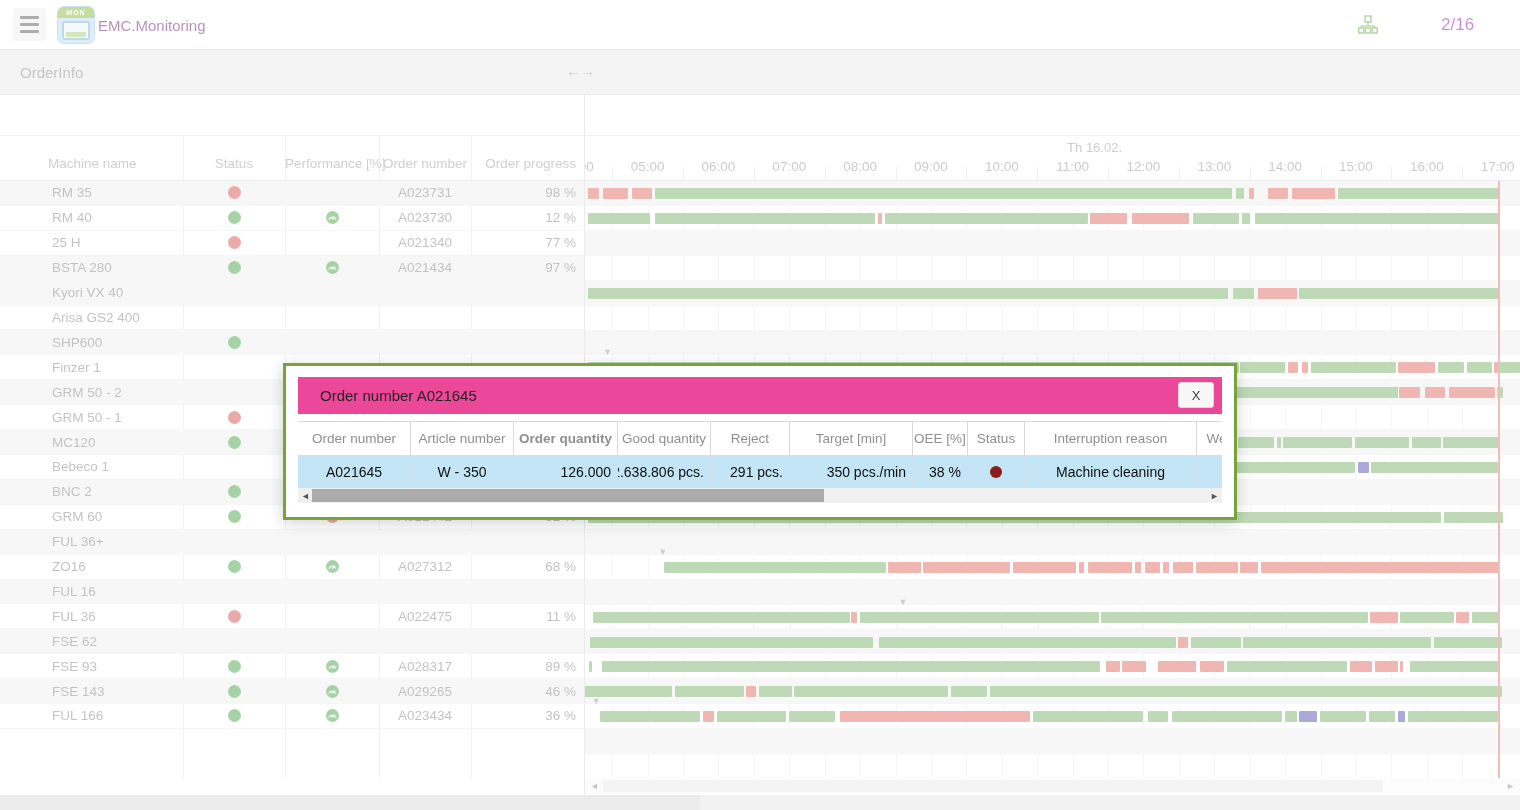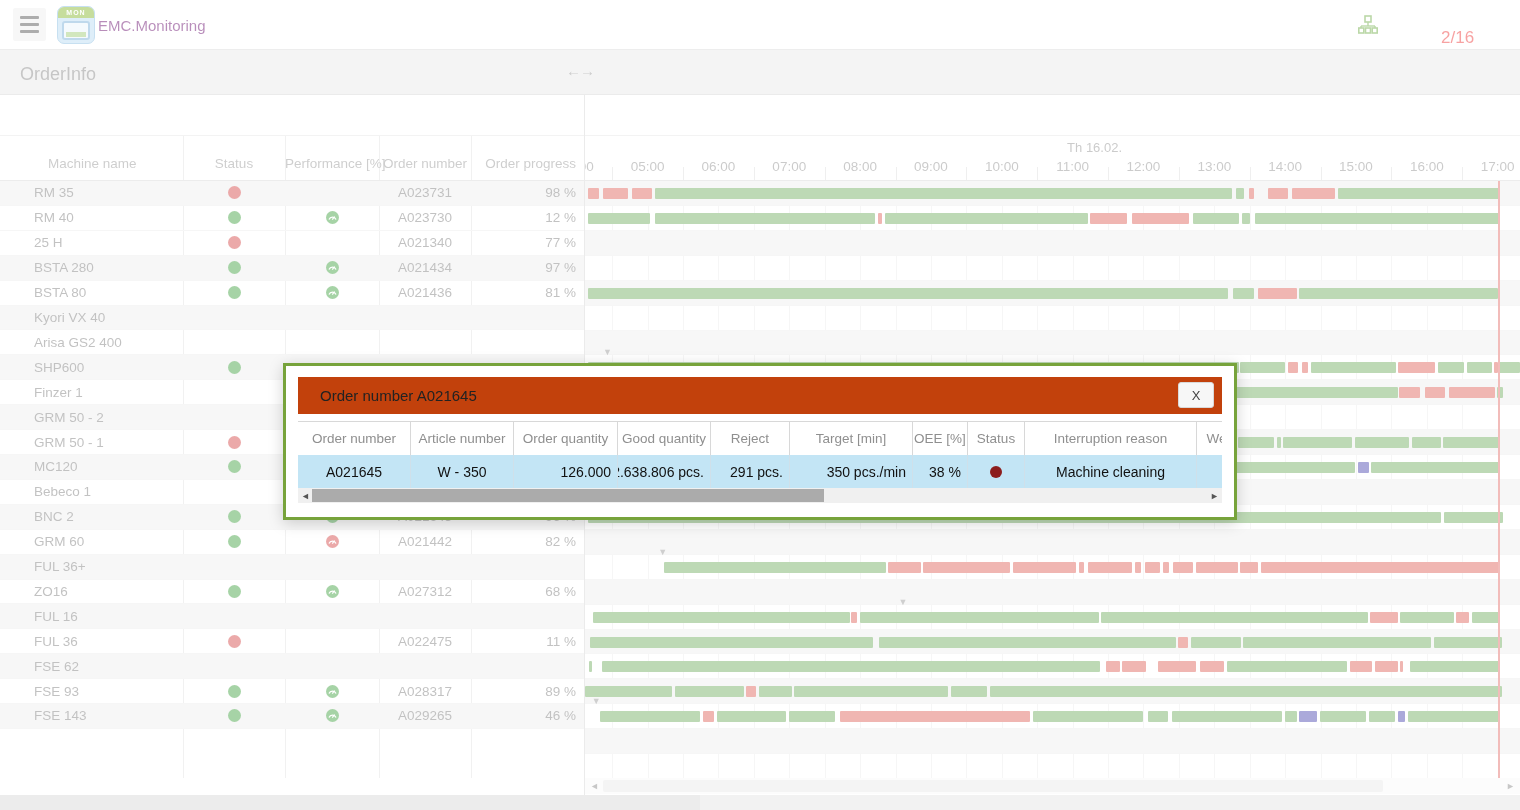--- a/index.html
+++ b/index.html
@@ -10,37 +10,37 @@
   
   .topbar{position:absolute;top:0;left:0;width:1520px;height:50px;background:#fff;border-bottom:1px solid #dadada;z-index:2}
   .hamb{position:absolute;left:13px;top:8px;width:33px;height:33px;background:#efefef;border-radius:2px;display:flex;flex-direction:column;justify-content:center;gap:4px;padding:0 7px}
   .hamb span{display:block;height:3px;background:#5a5a5a;border-radius:1px}
   .appicon{position:absolute;left:57px;top:6px;width:38px;height:38px;border-radius:7px;background:#bcdcf2;border:1px solid #8fc0e2;overflow:hidden}
   .appicon .band{height:11px;background:#8cba3a;color:#fff;font-size:7px;font-weight:bold;text-align:center;line-height:11px;letter-spacing:1px}
   .appicon .bodyx{margin:3px 4px 0 4px;height:19px;background:#eaf4fb;border:2px solid #7fb3d9;border-radius:3px;position:relative}
   .appicon .bodyx:after{content:"";position:absolute;left:2px;right:2px;bottom:1px;height:5px;background:#a5cf7d}
   .apptitle{position:absolute;left:98px;top:17px;font-size:15px;color:#701a75}
   .neticon{position:absolute;left:1358px;top:15px}
-  .pageind{position:absolute;left:1441px;top:28px;font-size:17px;color:#ef4444}
+  .pageind{position:absolute;left:1441px;top:15px;font-size:17px;color:#a21caf}
 
   
   .subheader{position:absolute;top:50px;left:0;width:1520px;height:45px;background:#e9e9e9;border-bottom:1px solid #d6d6d6;z-index:1}
-  .paneltitle{position:absolute;left:20px;top:14px;font-size:18px;color:#8d8d8d}
+  .paneltitle{position:absolute;left:20px;top:14px;font-size:15px;color:#8d8d8d}
   .splitterhandle{position:absolute;left:566px;top:12px;font-size:15px;color:#9a9a9a;letter-spacing:-1px}
 
   
   .divider{position:absolute;left:584px;top:50px;width:1px;height:745px;background:#d6d6d6}
 
   
   .lp-colsep{position:absolute;top:135px;height:643px;width:1px;background:#e3e3e3}
   .lp-header{position:absolute;top:135px;left:0;width:584px;height:46px;border-top:1px solid #e6e6e6;border-bottom:1px solid #d8d8d8;display:grid;grid-template-columns:183px 102px 94px 92px 113px;align-items:end;padding-bottom:9px;font-size:13.5px;color:#9d9d9d;white-space:nowrap}
   .lp-rows{position:absolute;top:181px;left:0;width:584px}
   .lp-row{display:grid;grid-template-columns:183px 102px 94px 92px 113px;height:24.92px;align-items:center;border-bottom:1px solid #ececec;font-size:13.5px;color:#858585;white-space:nowrap}
   .lp-row.even{background:#efefef}
-  .c0{padding-left:34px;overflow:hidden}
+  .c0{padding-left:52px;overflow:hidden}
   .c1,.c2{display:flex;justify-content:center;align-items:center}
   .c3{text-align:center}
   .c4{text-align:right;padding-right:8px}
   .hc0{padding-left:48px}.hc1,.hc2,.hc3{text-align:center}.hc4{text-align:right;padding-right:8px}
   .dot{width:13px;height:13px;border-radius:50%;display:inline-block}
 
   
   .right-panel{position:absolute;left:585px;top:95px;width:935px;height:683px;overflow:hidden}
   .axis{position:absolute;top:40px;left:0;width:935px;height:46px;border-top:1px solid #e6e6e6;border-bottom:1px solid #d8d8d8}
   .dateLabel{position:absolute;top:4px;transform:translateX(-50%);font-size:13px;color:#979797;white-space:nowrap}
@@ -57,21 +57,21 @@
   .tl-scroll .thumb{position:absolute;left:18px;top:2px;width:780px;height:12px;background:#e8e8e8;border-radius:2px}
   .sarrow{position:absolute;top:3px;font-size:9px;color:#8f8f8f}
   .bottom-scroll{position:absolute;left:0;top:795px;width:1520px;height:15px;background:#e4e4e4}
   .bottom-scroll .thumb{position:absolute;left:0;top:0;width:700px;height:15px;background:#d8d8d8}
 
   
   .overlay{position:absolute;inset:0;background:rgba(255,255,255,0.5);z-index:10}
 
   
   .dialog{position:absolute;left:283px;top:363px;width:954px;height:157px;background:#fff;border:3px solid #77a33b;z-index:20;padding:11px 12px 8px 12px;box-shadow:0 3px 14px rgba(0,0,0,0.18)}
-  .dlg-titlebar{height:37px;background:#c2410c;display:flex;align-items:center;padding-left:22px;font-size:15px;color:#222;position:relative}
+  .dlg-titlebar{height:37px;background:#ec4899;display:flex;align-items:center;padding-left:22px;font-size:15px;color:#222;position:relative}
   .dlg-close{position:absolute;right:8px;top:5px;width:36px;height:26px;background:#f7f7f7;border:1px solid #d9d9d9;border-radius:3px;display:flex;align-items:center;justify-content:center;font-size:13px;color:#444;cursor:pointer}
   .dlg-table{margin-top:7px;width:924px;overflow:hidden;border-top:1px solid #d8d8d8}
   .dlg-hrow,.dlg-drow{display:flex;width:939px;height:33px}
   .dlg-hrow .dh{display:flex;align-items:center;justify-content:center;border-right:1px solid #d8d8d8;font-size:13.5px;color:#8f8f8f;white-space:nowrap;overflow:hidden}
   .dlg-drow{background:#c3e5f5}
   .dlg-drow .dc{display:flex;align-items:center;border-right:1px solid #cfe0ea;font-size:14px;color:#111;white-space:nowrap;overflow:hidden}
   .dlg-scroll{position:relative;margin-top:0;width:924px;height:15px;background:#f0f0f0}
   .dlg-scroll .thumb{position:absolute;left:14px;top:1px;width:512px;height:13px;background:#ababab}
   .dlg-scroll .sarrow{color:#555;top:3px}
   .ddot{width:12px;height:12px;border-radius:50%;display:inline-block;margin:0 auto}
@@ -166,35 +166,20 @@
         <div class="c2">
           <svg width="13" height="13" viewBox="0 0 13 13">
             <circle cx="6.5" cy="6.5" r="6.5" fill="#4da74d"></circle>
             <path d="M3 8.4 A3.8 3.8 0 0 1 10 8.4" fill="none" stroke="#fff" stroke-width="1.3"></path>
             <line x1="6.3" y1="8.6" x2="8.6" y2="5.5" stroke="#fff" stroke-width="1.2"></line>
           </svg>
         </div>
         <div class="c3">A021434</div>
         <div class="c4">97 %</div>
       </div>
-      <div class="lp-row">
-        <div class="c0">BSTA 80</div>
-        <div class="c1">
-          <span class="dot" style="background:#4da74d"></span>
-        </div>
-        <div class="c2">
-          <svg width="13" height="13" viewBox="0 0 13 13">
-            <circle cx="6.5" cy="6.5" r="6.5" fill="#4da74d"></circle>
-            <path d="M3 8.4 A3.8 3.8 0 0 1 10 8.4" fill="none" stroke="#fff" stroke-width="1.3"></path>
-            <line x1="6.3" y1="8.6" x2="8.6" y2="5.5" stroke="#fff" stroke-width="1.2"></line>
-          </svg>
-        </div>
-        <div class="c3">A021436</div>
-        <div class="c4">81 %</div>
-      </div>
       <div class="lp-row even">
         <div class="c0">Kyori VX 40</div>
         <div class="c1"></div>
         <div class="c2"></div>
         <div class="c3"></div>
         <div class="c4"></div>
       </div>
       <div class="lp-row">
         <div class="c0">Arisa GS2 400</div>
         <div class="c1"></div>
@@ -347,20 +332,35 @@
         </div>
         <div class="c2">
           <svg width="13" height="13" viewBox="0 0 13 13">
             <circle cx="6.5" cy="6.5" r="6.5" fill="#4da74d"></circle>
             <path d="M3 8.4 A3.8 3.8 0 0 1 10 8.4" fill="none" stroke="#fff" stroke-width="1.3"></path>
             <line x1="6.3" y1="8.6" x2="8.6" y2="5.5" stroke="#fff" stroke-width="1.2"></line>
           </svg>
         </div>
         <div class="c3">A029265</div>
         <div class="c4">46 %</div>
+      </div>
+      <div class="lp-row">
+        <div class="c0">FUL 166</div>
+        <div class="c1">
+          <span class="dot" style="background:#4da74d"></span>
+        </div>
+        <div class="c2">
+          <svg width="13" height="13" viewBox="0 0 13 13">
+            <circle cx="6.5" cy="6.5" r="6.5" fill="#4da74d"></circle>
+            <path d="M3 8.4 A3.8 3.8 0 0 1 10 8.4" fill="none" stroke="#fff" stroke-width="1.3"></path>
+            <line x1="6.3" y1="8.6" x2="8.6" y2="5.5" stroke="#fff" stroke-width="1.2"></line>
+          </svg>
+        </div>
+        <div class="c3">A023434</div>
+        <div class="c4">36 %</div>
       </div>
     </div>
 
   <div class="right-panel">
     <div class="axis">
         <div class="dateLabel" style="left: 54.5%;">Th 16.02.</div>
         <div class="hour" style="left: -0.88%;">04:00</div>
         <div class="tick" style="left: 2.908%;"></div>
         <div class="hour" style="left: 6.696%;">05:00</div>
         <div class="tick" style="left: 10.484%;"></div>
@@ -568,21 +568,21 @@
 
   <div class="dialog">
     <div class="dlg-titlebar">
       <span>Order number A021645</span>
       <div class="dlg-close">X</div>
     </div>
     <div class="dlg-table">
       <div class="dlg-hrow">
           <div class="dh" style="width: 113px;">Order number</div>
           <div class="dh" style="width: 103px;">Article number</div>
-          <div class="dh" style="width: 104px;">Order quantity</div>
+          <div class="dh" style="width: 104px; font-weight: bold;">Order quantity</div>
           <div class="dh" style="width: 93px;">Good quantity</div>
           <div class="dh" style="width: 79px;">Reject</div>
           <div class="dh" style="width: 123px;">Target [min]</div>
           <div class="dh" style="width: 55px;">OEE [%]</div>
           <div class="dh" style="width: 57px;">Status</div>
           <div class="dh" style="width: 172px;">Interruption reason</div>
           <div class="dh" style="width: 40px;">We</div>
         </div>
       <div class="dlg-drow">
           <div class="dc" style="width: 113px; justify-content: center;">A021645</div>

